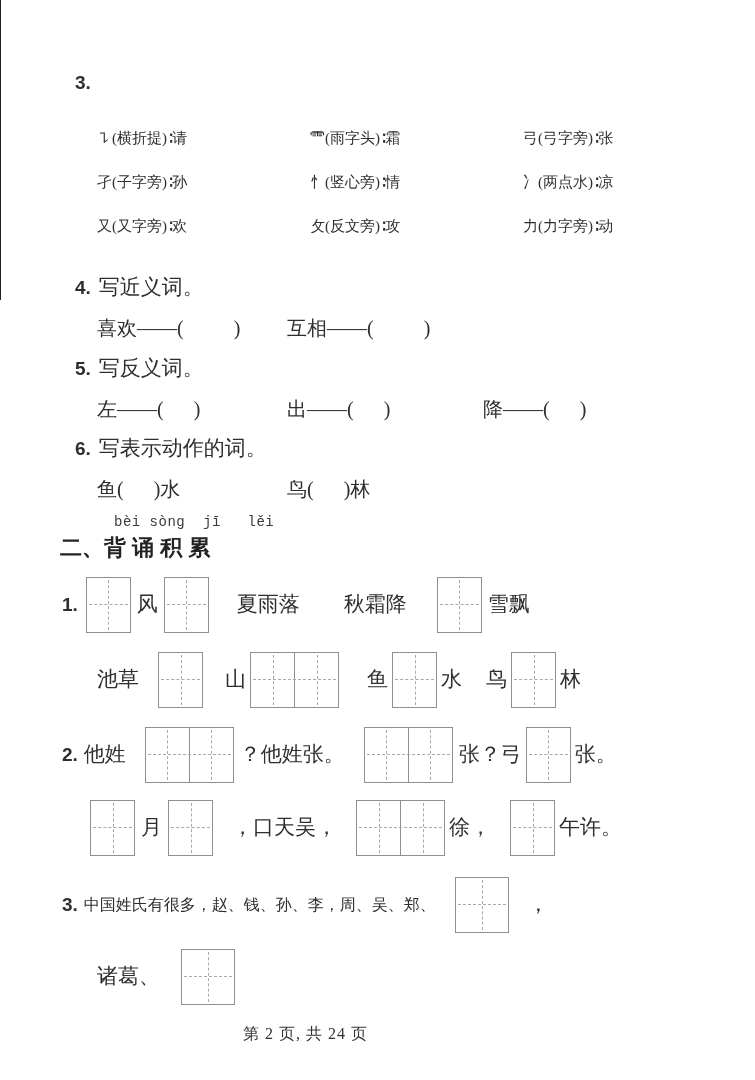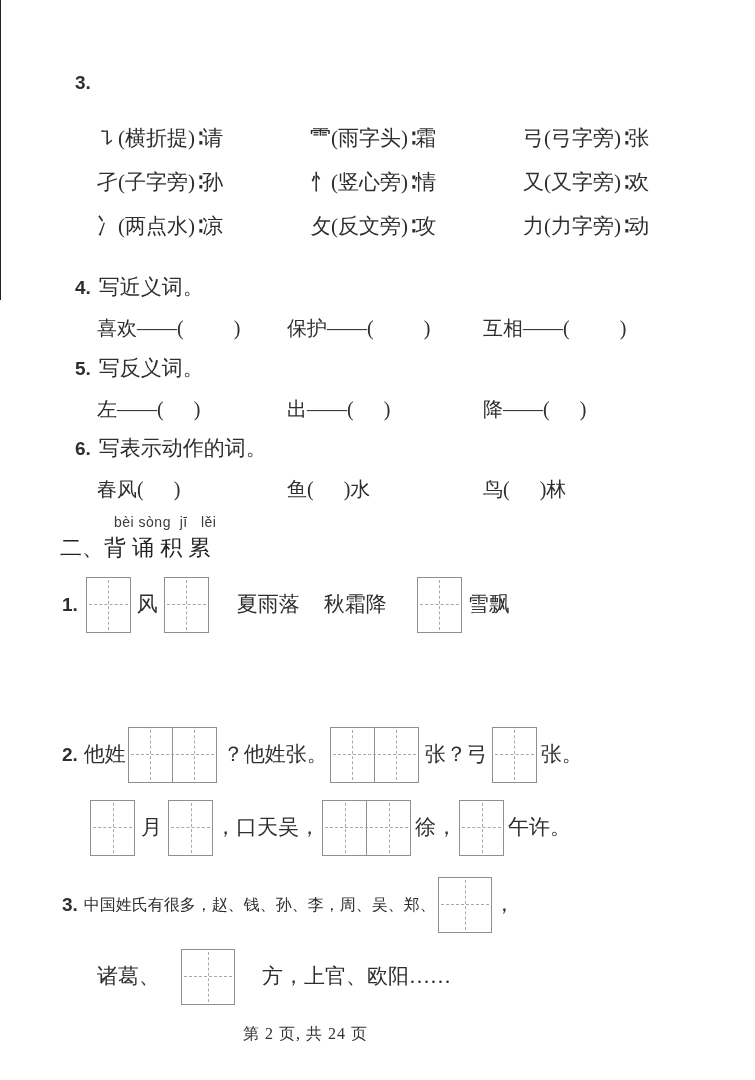--- a/index.html
+++ b/index.html
@@ -15,58 +15,58 @@
   .num{
     font-family:"Liberation Sans",sans-serif;
     font-weight:600;font-size:19px;color:#2e2e2e;flex:none;
   }
   .cn{font-size:21px;line-height:1.3;white-space:pre;flex:none;}
   .sec-head{position:absolute;display:flex;align-items:baseline;gap:8px;}
   
   .rad-grid{
     position:absolute;left:97px;top:116px;
     display:grid;grid-template-columns:213px 213px auto;
-    font-size:21px;line-height:44px;white-space:pre;
+    font-size:15px;line-height:44px;white-space:pre;
   }
   
   .triple{
     position:absolute;left:97px;
     display:grid;grid-template-columns:190px 196px auto;
     font-size:20px;line-height:28px;white-space:pre;
   }
   
   .pinyin{
     position:absolute;left:114px;top:514px;
-    font-family:Liberation Sans, sans-serif;
+    font-family:Liberation Mono, monospace;
     font-size:14px;color:#3a3a3a;letter-spacing:.5px;white-space:pre;
   }
   .part-title{
     position:absolute;left:60px;top:533px;
     font-family:"Liberation Sans",sans-serif;
-    font-weight:400;font-size:22px;color:#222;white-space:pre;
+    font-weight:700;font-size:22px;color:#222;white-space:pre;
   }
   
   .row{position:absolute;display:flex;align-items:center;height:58px;flex-wrap:nowrap;}
   .tzg{
     display:inline-flex;height:54px;flex:none;
     border:1px solid #8f8f8f;background:#fff;position:relative;
   }
   .tzg::after{
     content:"";position:absolute;left:2px;right:2px;top:26px;
     border-top:1px dashed #a9a9a9;
   }
   .cell{display:inline-block;width:43px;height:100%;position:relative;}
   .w52 .cell{width:52px;}
   .cell::after{
     content:"";position:absolute;top:2px;bottom:2px;left:50%;
     border-left:1px dashed #a9a9a9;
   }
   .cell + .cell{border-left:1px solid #8f8f8f;}
-  .m2{margin-left:2px}.m4{margin-left:4px}.m6{margin-left:6px}.m8{margin-left:8px}
-  .m22{margin-left:22px}.m24{margin-left:24px}.m26{margin-left:24px}
+  .m2{margin-left:19px}.m4{margin-left:4px}.m6{margin-left:6px}.m8{margin-left:8px}
+  .m22{margin-left:22px}.m24{margin-left:24px}.m26{margin-left:44px}
   .m28{margin-left:28px}.m30{margin-left:30px}
   .small{font-size:16px;}
   .footer{
     position:absolute;left:0;top:1024px;width:611px;
     text-align:center;font-size:16px;color:#333;letter-spacing:1px;white-space:pre;
   }
 </style>
 </head>
 <body>
 
@@ -76,52 +76,50 @@
 
   <div class="sec-head" style="left:75px;top:72px;">
     <span class="num">3.</span>
   </div>
   <div class="rad-grid">
     <span>㇊(横折提)∶请</span>
     <span>⻗(雨字头)∶霜</span>
     <span>弓(弓字旁)∶张</span>
     <span>孑(子字旁)∶孙</span>
     <span>忄(竖心旁)∶情</span>
+    <span>冫(两点水)∶凉</span>
     <span>又(又字旁)∶欢</span>
-    <span>冫(两点水)∶凉</span>
     <span>攵(反文旁)∶攻</span>
     <span>力(力字旁)∶动</span>
   </div>
 
   <div class="sec-head" style="left:75px;top:274px;">
     <span class="num">4.</span>
     <span class="cn">写近义词。</span>
   </div>
   <div class="triple" style="top:314px;">
     <span>喜欢——(          )</span>
-    <span>保护——(          )</span>
     <span>互相——(          )</span>
   </div>
 
   <div class="sec-head" style="left:75px;top:355px;">
     <span class="num">5.</span>
     <span class="cn">写反义词。</span>
   </div>
   <div class="triple" style="top:395px;">
     <span>左——(      )</span>
     <span>出——(      )</span>
     <span>降——(      )</span>
   </div>
 
   <div class="sec-head" style="left:75px;top:435px;">
     <span class="num">6.</span>
     <span class="cn">写表示动作的词。</span>
   </div>
   <div class="triple" style="top:475px;">
-    <span>春风(      )</span>
     <span>鱼(      )水</span>
     <span>鸟(      )林</span>
   </div>
 
   <div class="pinyin">bèi sòng  jī   lěi</div>
   <div class="part-title">二、背 诵 积 累</div>
 
   <div class="row" style="left:62px;top:576px;">
     <span class="num">1.</span>
     <span class="tzg m8">
@@ -132,20 +130,41 @@
         <i class="cell"></i>
       </span>
     <span class="cn m28">夏雨落</span>
     <span class="cn m26">秋霜降</span>
     <span class="tzg m30">
         <i class="cell"></i>
       </span>
     <span class="cn m6">雪飘</span>
   </div>
 
+  <div class="row" style="left:97px;top:651px;">
+    <span class="cn">池草</span>
+    <span class="tzg m2">
+        <i class="cell"></i>
+      </span>
+    <span class="cn m22">山</span>
+    <span class="tzg m4">
+        <i class="cell"></i>
+        <i class="cell"></i>
+      </span>
+    <span class="cn m28">鱼</span>
+    <span class="tzg m4">
+        <i class="cell"></i>
+      </span>
+    <span class="cn m4">水</span>
+    <span class="cn m24">鸟</span>
+    <span class="tzg m4">
+        <i class="cell"></i>
+      </span>
+    <span class="cn m4">林</span>
+  </div>
 
   <div class="row" style="left:62px;top:726px;">
     <span class="num">2.</span>
     <span class="cn m6">他姓</span>
     <span class="tzg m2">
         <i class="cell"></i>
         <i class="cell"></i>
       </span>
     <span class="cn m6">？他姓张。</span>
     <span class="tzg m2">
@@ -186,18 +205,17 @@
         <i class="cell"></i>
       </span>
     <span class="cn m2">，</span>
   </div>
 
   <div class="row" style="left:97px;top:948px;gap:21px;">
     <span class="cn">诸葛、</span>
     <span class="tzg w52">
         <i class="cell"></i>
       </span>
-    <span class="cn m6">方，上官、欧阳……</span>
   </div>
 
   <div class="footer">第 2 页, 共 24 页</div>
 
 </div>
 
 </body></html>

